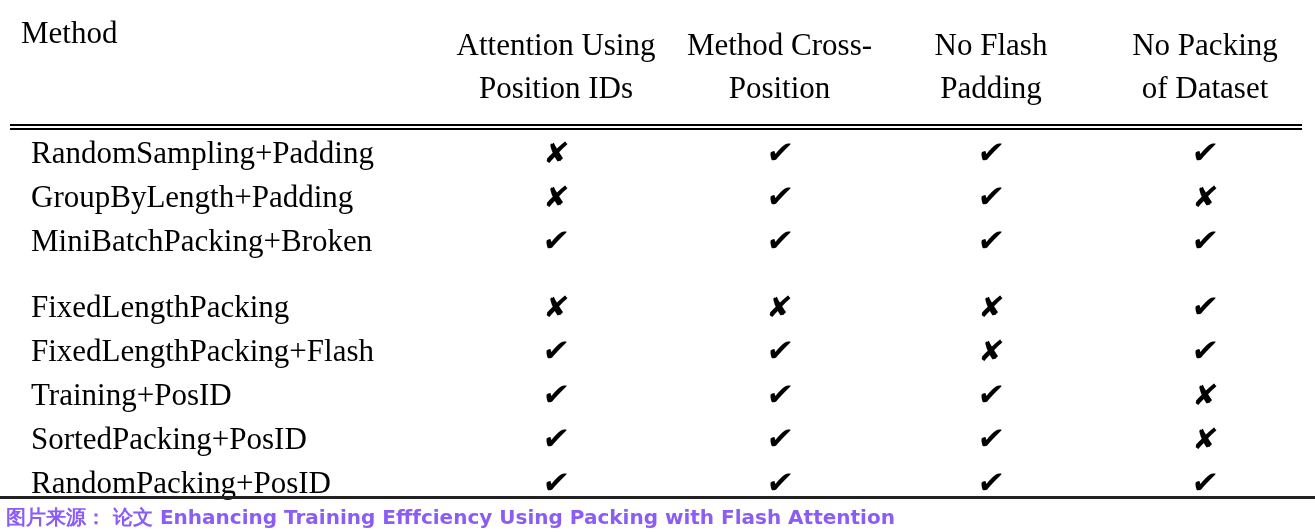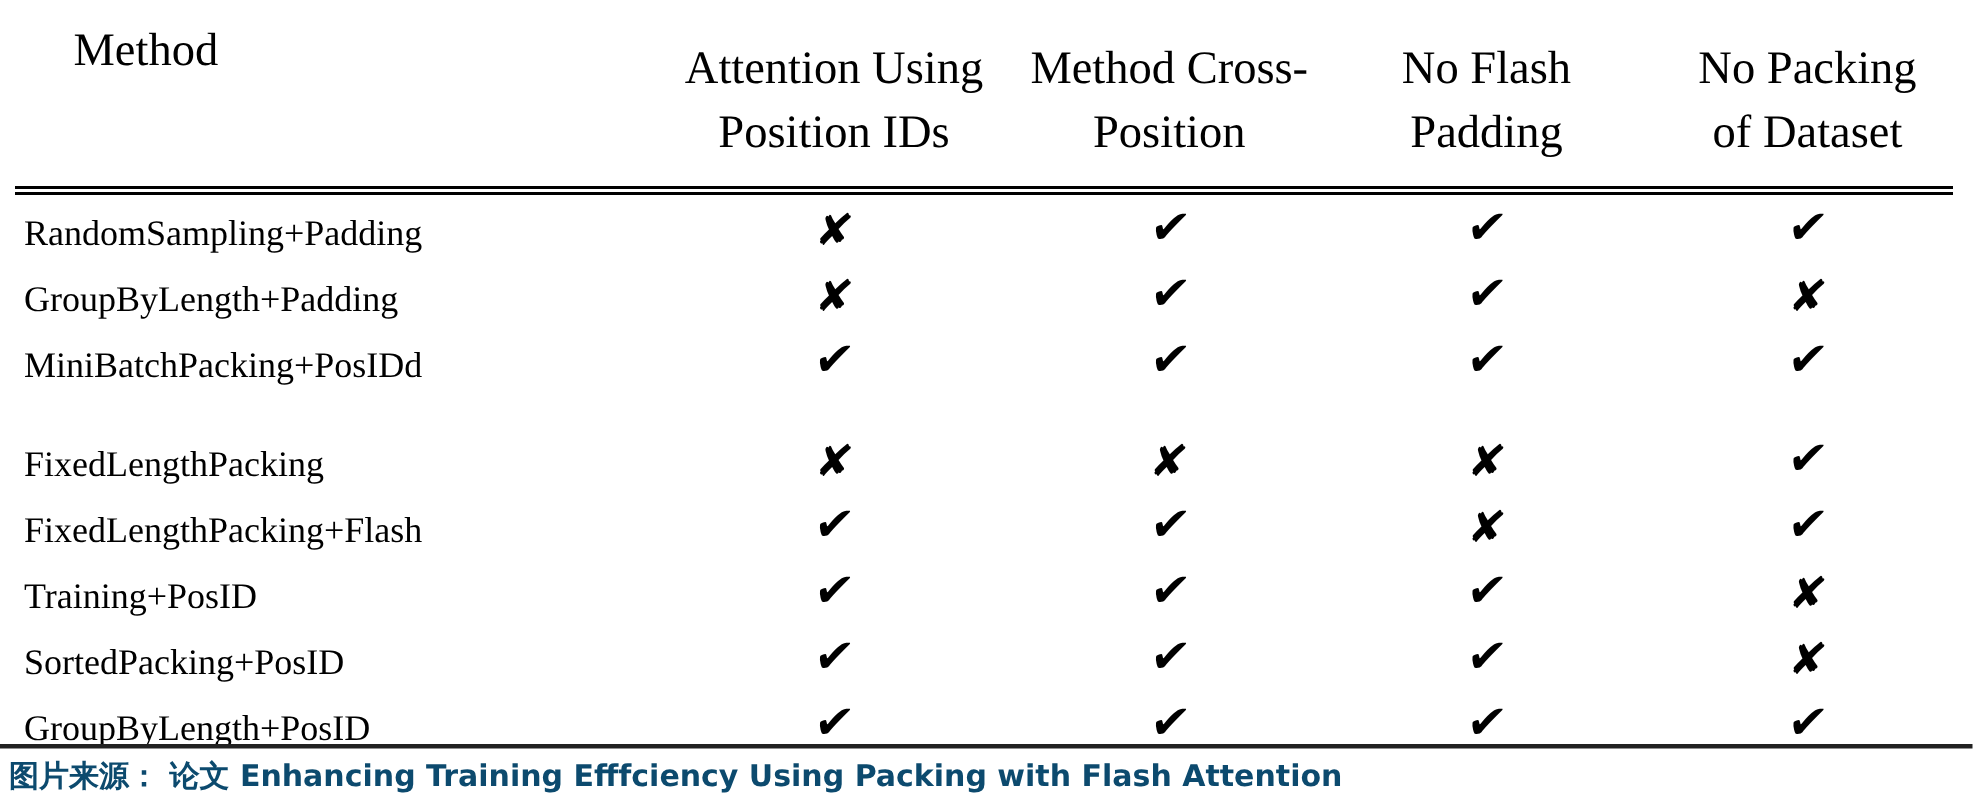--- a/index.html
+++ b/index.html
@@ -40,21 +40,21 @@
 
   th, td {
     padding: 0;
     border: 0;
     vertical-align: bottom;
   }
 
   
   .th-method {
     text-align: left;
-    padding-left: 49px;
+    padding-left: 21px;
     font-size: 31px;
     line-height: 1.38;
     font-weight: normal;
     vertical-align: top;
     padding-top: 12px;
   }
   .th-crit {
     text-align: center;
     font-size: 31px;
     line-height: 1.38;
@@ -75,22 +75,22 @@
     width: 1292px;
     height: 6px;
     border-top: 2px solid #000;
     border-bottom: 2px solid #000;
     box-sizing: border-box;
   }
 
   
   td.method-cell {
     text-align: left;
-    padding-left: 16px;
-    font-size: 24px;
+    padding-left: 31px;
+    font-size: 31px;
     line-height: 1;
     height: 44px;
     white-space: nowrap;
   }
   td.mark-cell {
     text-align: center;
     height: 44px;
   }
   .mark {
     font-family: "DejaVu Sans", "Liberation Sans", sans-serif;
@@ -117,21 +117,21 @@
   }
   .caption {
     position: absolute;
     left: 6px;
     top: 504px;
     width: 1300px;
     font-family: "DejaVu Sans", "Liberation Sans", sans-serif;
     font-size: 20px;
     font-weight: bold;
     line-height: 26px;
-    color: #0c4a6e;
+    color: #8b5cf6;
     white-space: nowrap;
     letter-spacing: 0px;
   }
   .caption .cap-zh { }
   .caption .cap-en { }
 </style>
 </head>
 <body>
 
 <div class="table-wrap">
@@ -180,21 +180,21 @@
           <td class="mark-cell"><span class="mark tick">✔</span></td>
         </tr>
         <tr>
           <td class="method-cell">GroupByLength+Padding</td>
           <td class="mark-cell"><span class="mark cross">✘</span></td>
           <td class="mark-cell"><span class="mark tick">✔</span></td>
           <td class="mark-cell"><span class="mark tick">✔</span></td>
           <td class="mark-cell"><span class="mark cross">✘</span></td>
         </tr>
         <tr>
-          <td class="method-cell">MiniBatchPacking+PosIDd</td>
+          <td class="method-cell">MiniBatchPacking+Broken</td>
           <td class="mark-cell"><span class="mark tick">✔</span></td>
           <td class="mark-cell"><span class="mark tick">✔</span></td>
           <td class="mark-cell"><span class="mark tick">✔</span></td>
           <td class="mark-cell"><span class="mark tick">✔</span></td>
         </tr>
         <tr class="group-gap">
           <td colspan="5"></td>
         </tr>
         <tr>
           <td class="method-cell">FixedLengthPacking</td>
@@ -218,21 +218,21 @@
           <td class="mark-cell"><span class="mark cross">✘</span></td>
         </tr>
         <tr>
           <td class="method-cell">SortedPacking+PosID</td>
           <td class="mark-cell"><span class="mark tick">✔</span></td>
           <td class="mark-cell"><span class="mark tick">✔</span></td>
           <td class="mark-cell"><span class="mark tick">✔</span></td>
           <td class="mark-cell"><span class="mark cross">✘</span></td>
         </tr>
         <tr>
-          <td class="method-cell">GroupByLength+PosID</td>
+          <td class="method-cell">RandomPacking+PosID</td>
           <td class="mark-cell"><span class="mark tick">✔</span></td>
           <td class="mark-cell"><span class="mark tick">✔</span></td>
           <td class="mark-cell"><span class="mark tick">✔</span></td>
           <td class="mark-cell"><span class="mark tick">✔</span></td>
         </tr>
       </tbody>
   </table>
 </div>
 
 <div class="bottom-rule"></div>

